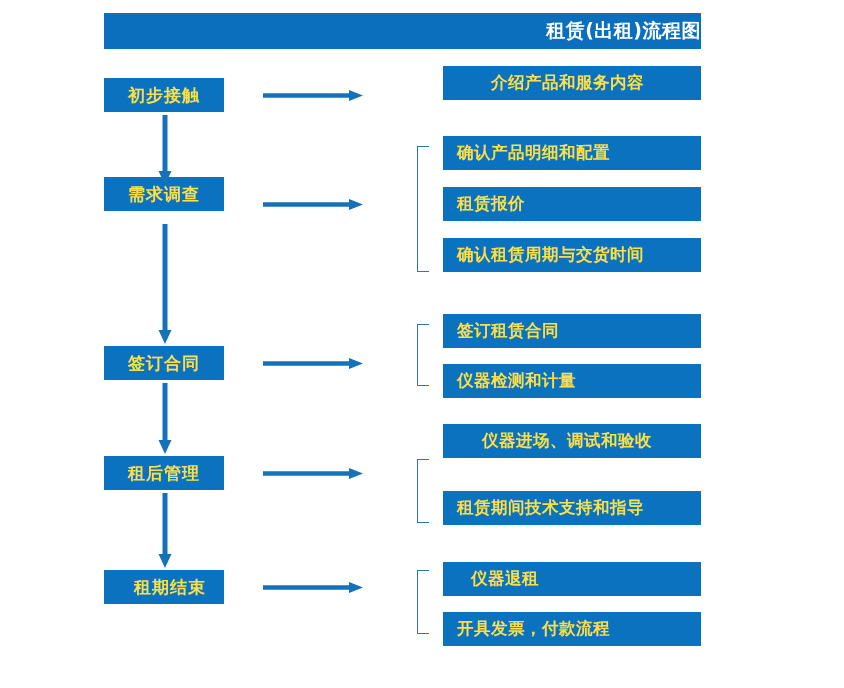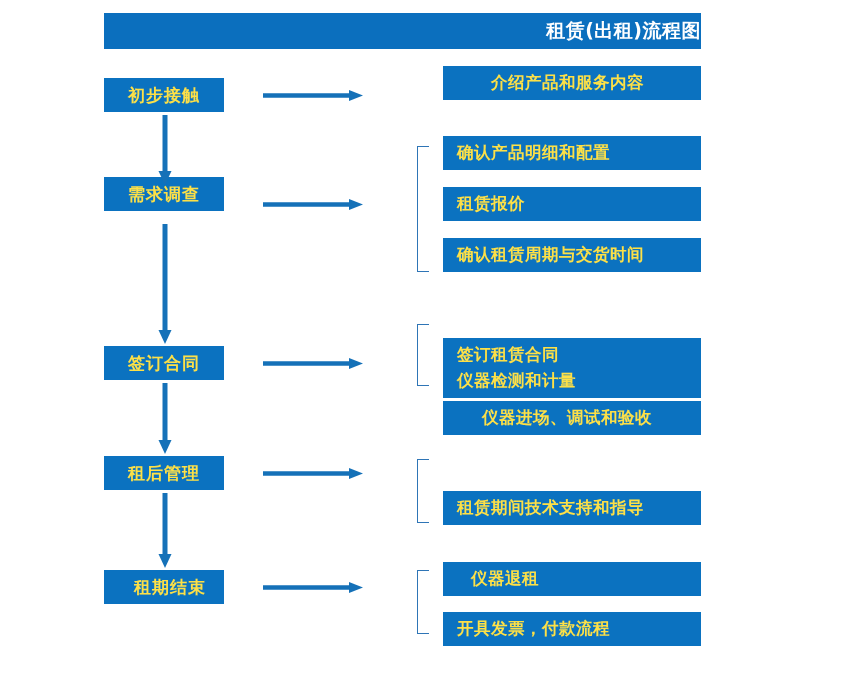--- a/index.html
+++ b/index.html
@@ -109,27 +109,27 @@
   </div>
   <div class="node node-right" style="top:136px;">
     <span>确认产品明细和配置</span>
   </div>
   <div class="node node-right" style="top:187px;">
     <span>租赁报价</span>
   </div>
   <div class="node node-right" style="top:238px;">
     <span>确认租赁周期与交货时间</span>
   </div>
-  <div class="node node-right" style="top:314px;margin-top:24px;">
+  <div class="node node-right" style="top:314px;">
     <span>签订租赁合同</span>
   </div>
   <div class="node node-right" style="top:364px;">
     <span>仪器检测和计量</span>
   </div>
-  <div class="node node-right" style="top:401px;padding-left:39px;">
+  <div class="node node-right" style="top:424px;padding-left:39px;">
     <span>仪器进场、调试和验收</span>
   </div>
   <div class="node node-right" style="top:491px;">
     <span>租赁期间技术支持和指导</span>
   </div>
   <div class="node node-right" style="top:562px;padding-left:28px;">
     <span>仪器退租</span>
   </div>
   <div class="node node-right" style="top:612px;">
     <span>开具发票，付款流程</span>

